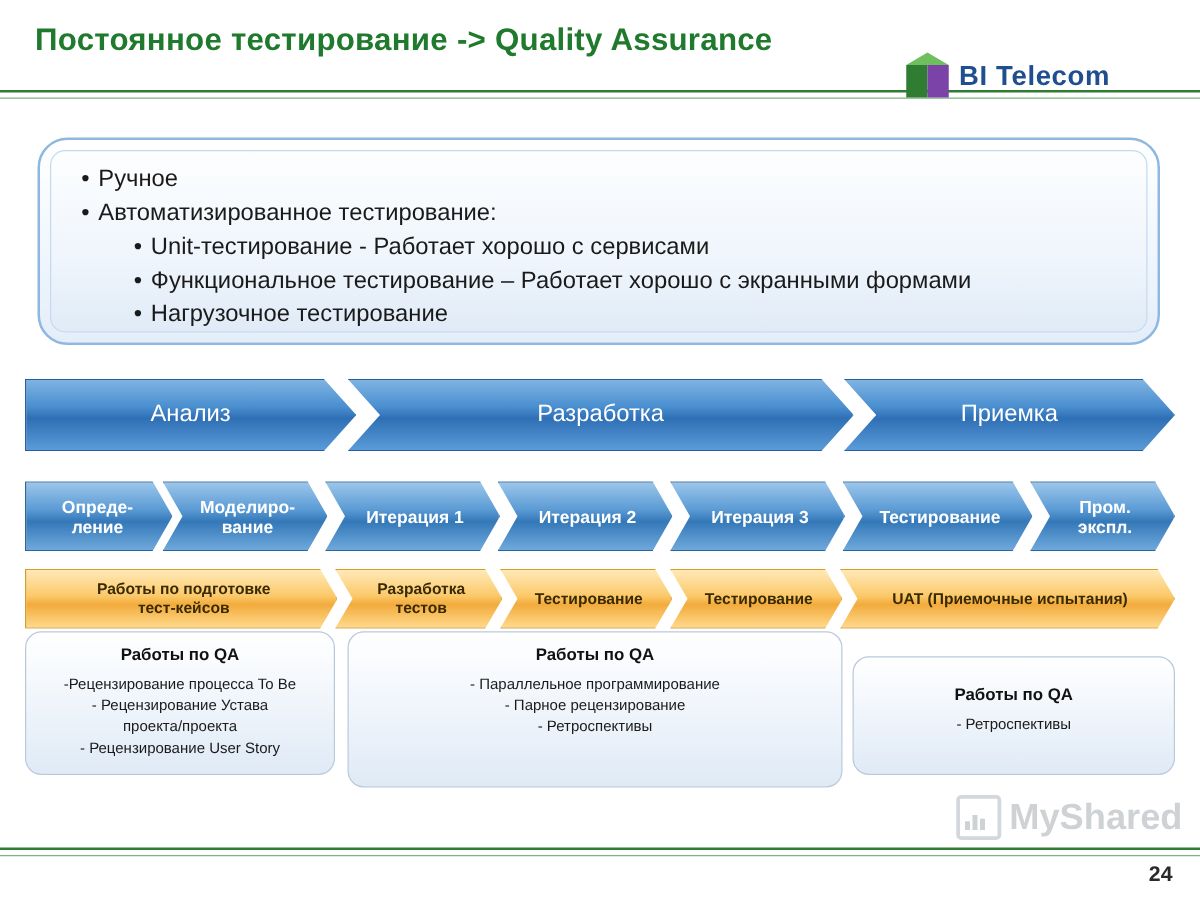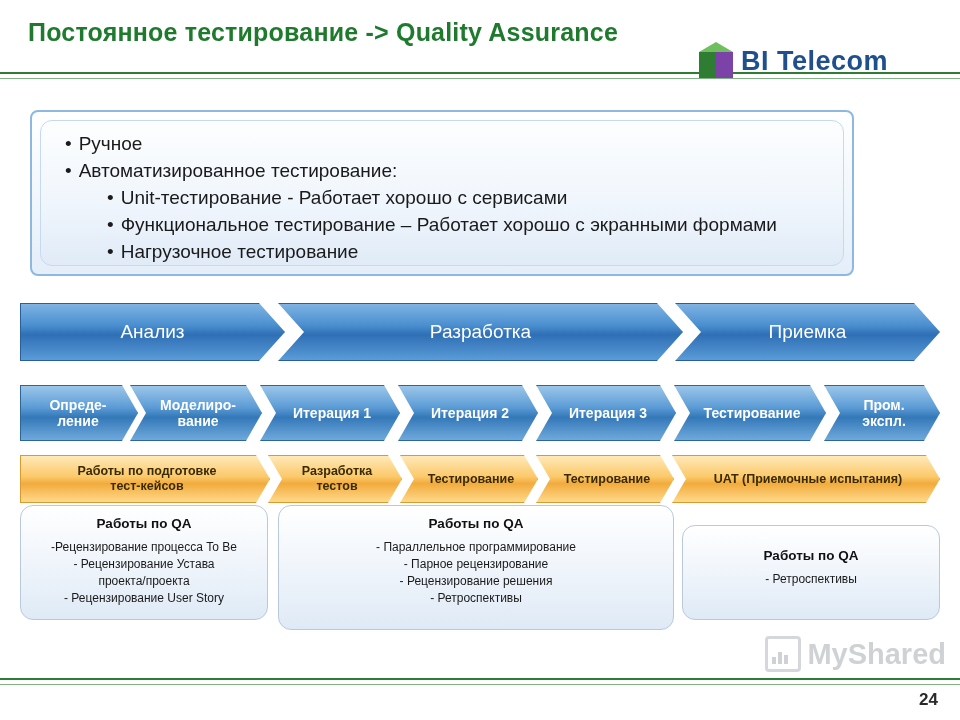--- a/index.html
+++ b/index.html
@@ -61,34 +61,34 @@
     position: absolute; left: 0; top: 10px;
     width: 17px; height: 26px;
     background: #2e7d32;
   }
   .logo-cube .right {
     position: absolute; left: 17px; top: 10px;
     width: 17px; height: 26px;
     background: #7b43a8;
   }
   .logo-text {
-    font-size: 27px;
+    font-size: 22px;
     font-weight: bold;
     color: #1f4f8f;
     letter-spacing: 0.5px;
   }
 
   
   .callout {
     position: absolute;
     left: 30px;
     top: 110px;
-    width: 824px;
+    width: 898px;
     height: 166px;
-    border-radius: 8px;
+    border-radius: 24px;
     border: 2px solid #8fb8e0;
     background: linear-gradient(to bottom, #ffffff 0%, #f3f8fd 45%, #e4eef9 100%);
     box-sizing: border-box;
   }
   .callout-inner {
     position: absolute;
     left: 8px; top: 8px; right: 8px; bottom: 8px;
     border-radius: 12px;
     border: 1px solid #c5daf0;
     background: linear-gradient(to bottom, #fdfefe 0%, #eff5fc 60%, #e0ebf7 100%);
@@ -356,21 +356,20 @@
     <div class="qa-line">-Рецензирование  процесса To Be</div>
     <div class="qa-line">- Рецензирование  Устава</div>
     <div class="qa-line">проекта/проекта</div>
     <div class="qa-line">- Рецензирование  User Story</div>
   </div>
 
   <div class="qa-box" style="left:258px;top:0px;width:396px;height:125px;">
     <div class="qa-title">Работы по QA</div>
     <div class="qa-line">- Параллельное программирование</div>
     <div class="qa-line">- Парное рецензирование</div>
-    <div class="qa-line">- Рецензирование  решения</div>
     <div class="qa-line">- Ретроспективы</div>
   </div>
 
   <div class="qa-box" style="left:662px;top:20px;width:258px;height:95px;">
     <div class="qa-title" style="margin-top:12px;">Работы по QA</div>
     <div class="qa-line">- Ретроспективы</div>
   </div>
 </div>
 
 <div class="watermark">

